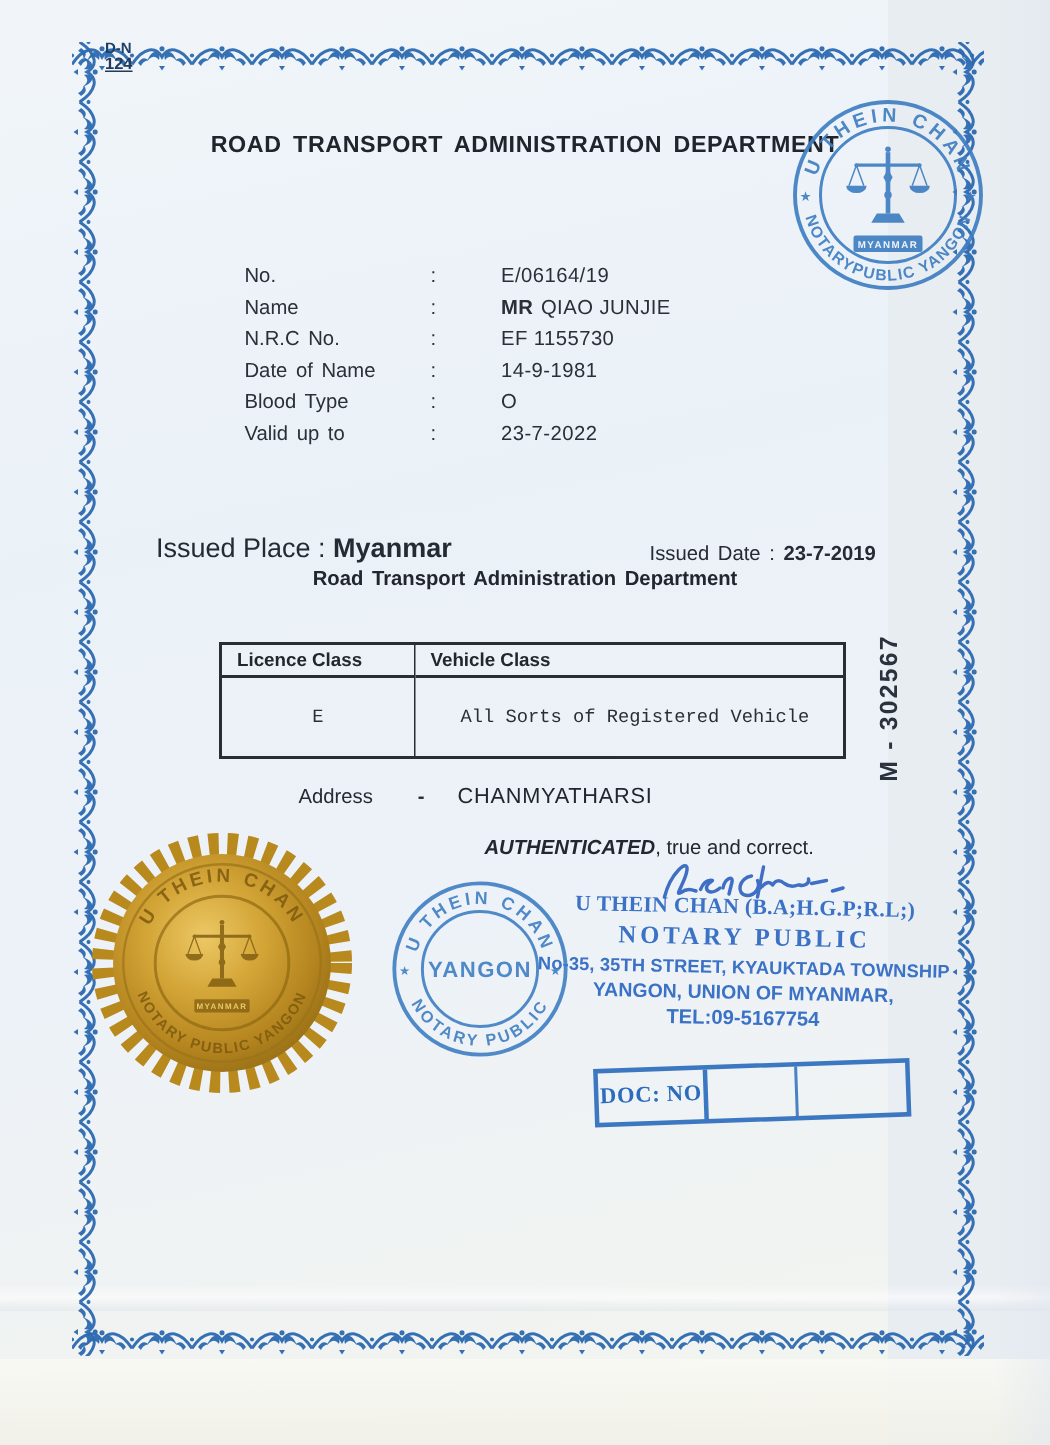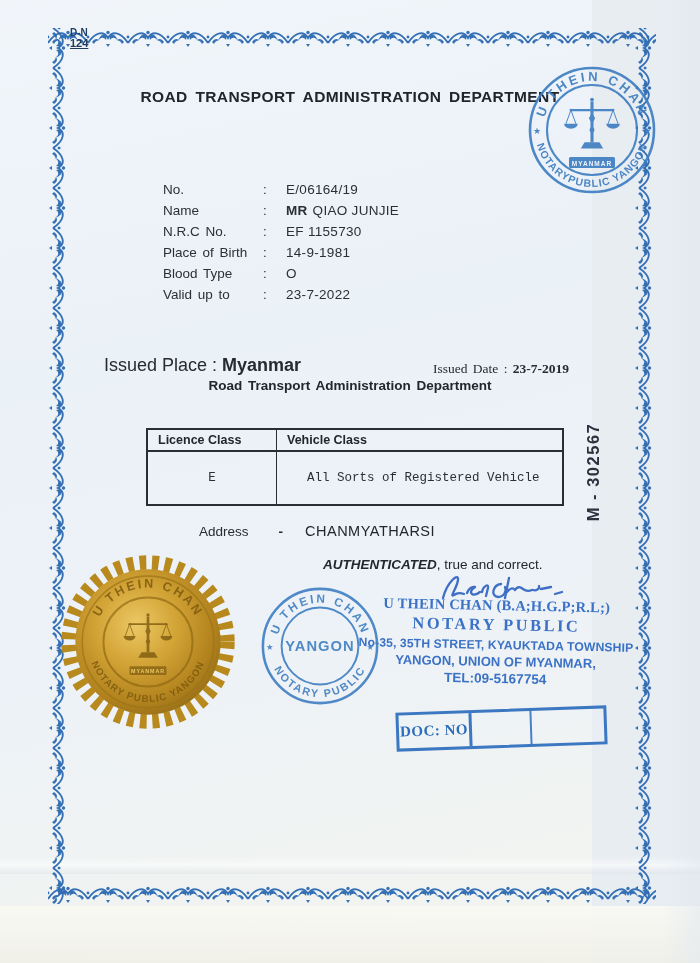--- a/index.html
+++ b/index.html
@@ -14,28 +14,28 @@
   
   .docref{position:absolute;left:70px;top:27px;z-index:2;color:#1d3f66;font-size:10px;font-weight:bold;line-height:11px;}
   .docref .num{text-decoration:underline;color:#223a5e;font-weight:bold;font-size:11px;}
   
   .title{position:absolute;left:80px;top:88px;width:540px;text-align:center;z-index:3;
          font-size:15.5px;font-weight:bold;letter-spacing:.4px;word-spacing:3px;color:#20242c;}
   .subtitle{position:absolute;left:80px;top:113px;width:540px;text-align:center;z-index:3;
          font-size:13.5px;font-weight:bold;letter-spacing:.3px;color:#23272f;}
   
   .fields{position:absolute;left:163px;top:176px;z-index:3;font-size:13.5px;color:#2b2f37;}
-  .frow{display:flex;height:21px;align-items:flex-end;}
+  .frow{display:flex;height:21px;align-items:flex-start;gap:24px;}
   .flabel{width:100px;word-spacing:2px;}
   .fcolon{width:23px;}
   .fvalue{letter-spacing:.3px;}
   .fbold{font-weight:bold;margin-right:5px;}
   
   .issuedplace{position:absolute;left:104px;top:355px;z-index:3;font-size:18px;}
-  .issueddate{position:absolute;left:433px;top:361px;z-index:3;font-size:13.5px;word-spacing:2px;font-family:Liberation Serif, serif;}
+  .issueddate{position:absolute;left:433px;top:361px;z-index:3;font-size:13.5px;word-spacing:2px;}
   .bold{font-weight:bold;}
   .dept{position:absolute;left:90px;top:378px;width:520px;text-align:center;z-index:3;
         font-size:13.5px;font-weight:bold;word-spacing:2px;color:#22262e;}
   
   table.lic{position:absolute;left:146px;top:428px;z-index:3;border-collapse:collapse;width:418px;
         border:2px solid #2a2d33;}
   table.lic th{border-bottom:2.5px solid #2a2d33;border-right:1.5px solid #2a2d33;
         font-size:12.5px;font-weight:bold;text-align:left;padding:3px 6px 3px 10px;color:#23262c;}
   table.lic th:last-child{border-right:none;}
   table.lic td{border-right:1.5px solid #2a2d33;height:50px;font-family:"Liberation Mono",monospace;
@@ -172,21 +172,21 @@
       <span class="flabel">Name</span>
       <span class="fcolon">:</span>
       <span class="fvalue"><span class="fbold">MR</span><span>QIAO JUNJIE</span></span>
     </div>
     <div class="frow">
       <span class="flabel">N.R.C No.</span>
       <span class="fcolon">:</span>
       <span class="fvalue">EF 1155730</span>
     </div>
     <div class="frow">
-      <span class="flabel">Place of Birth</span>
+      <span class="flabel">Date of Name</span>
       <span class="fcolon">:</span>
       <span class="fvalue">14-9-1981</span>
     </div>
     <div class="frow">
       <span class="flabel">Blood Type</span>
       <span class="fcolon">:</span>
       <span class="fvalue">O</span>
     </div>
     <div class="frow">
       <span class="flabel">Valid up to</span>

